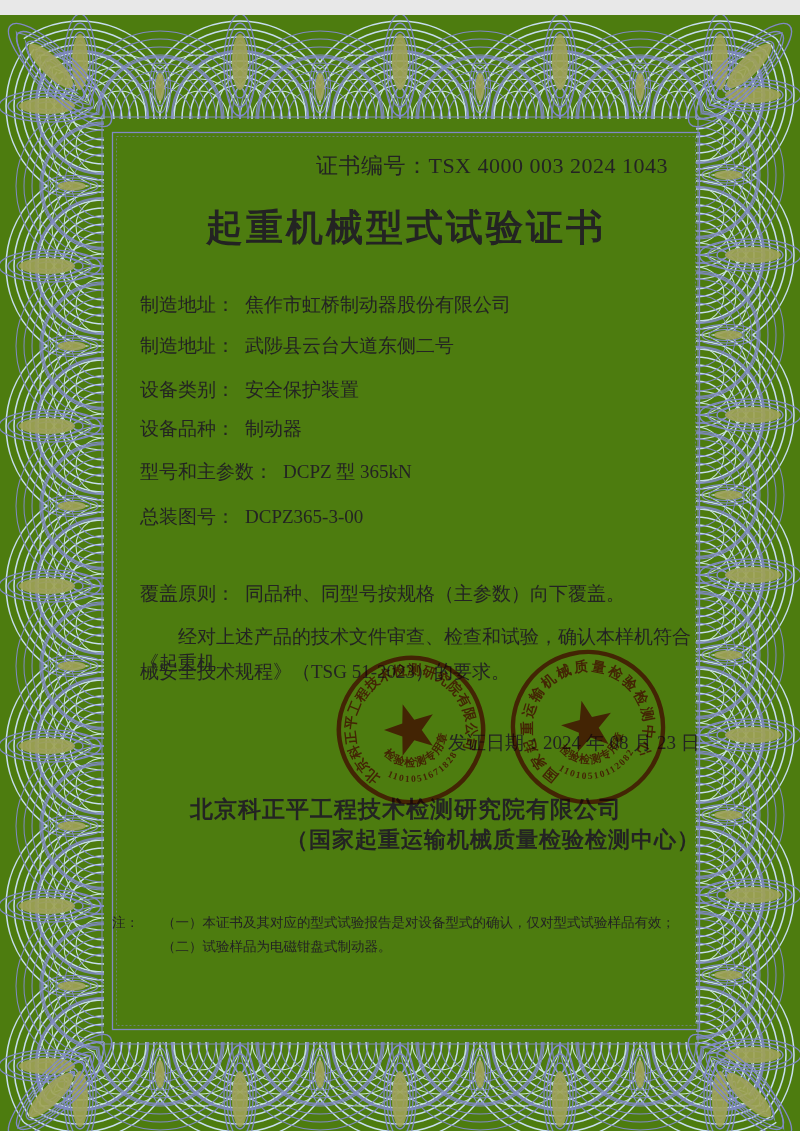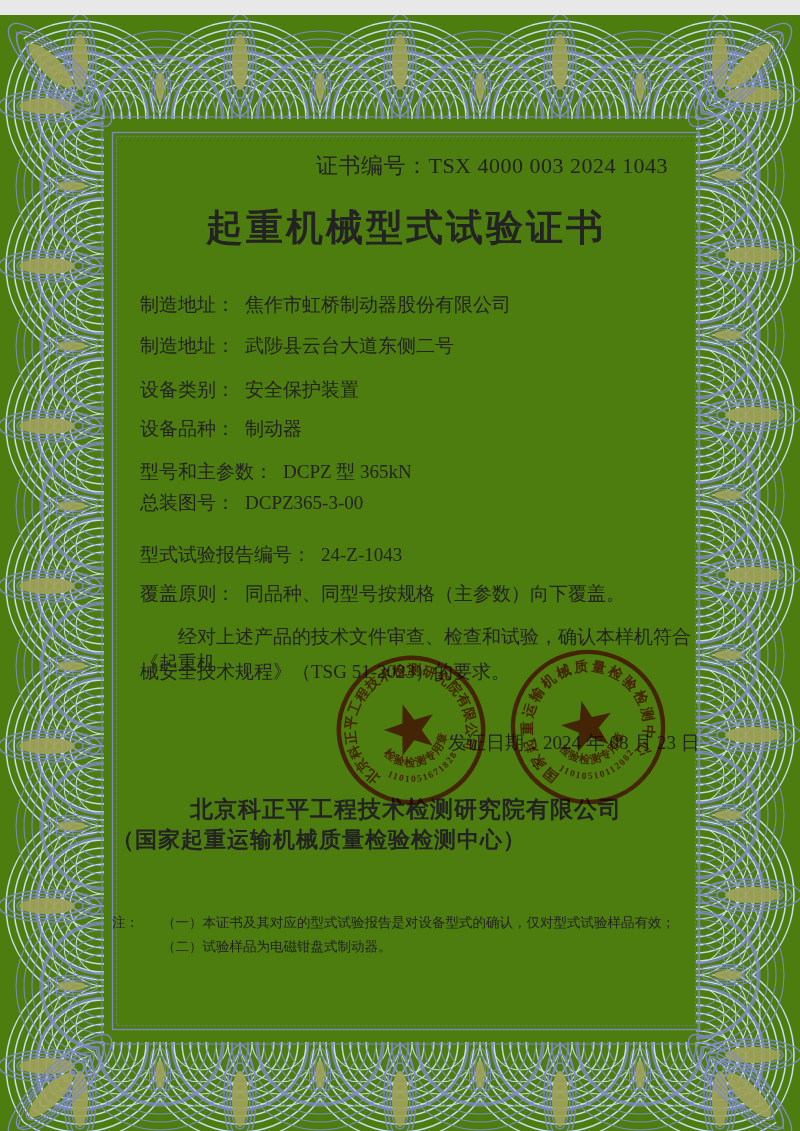--- a/index.html
+++ b/index.html
@@ -24,21 +24,21 @@
 
   .cert-no{top:136px; right:132px; font-size:22px; letter-spacing:.5px; white-space:nowrap;}
   .title{top:188px; left:112px; width:588px; text-align:center; font-size:37px;
          font-weight:bold; letter-spacing:3px; margin:0; white-space:nowrap;font-family:Liberation Serif, serif;}
   .field{left:140px; font-size:19px; white-space:nowrap;}
   .field .fval{margin-left:10px;}
   .stmt{left:140px; width:552px; font-size:19px; line-height:26px;}
   .indent{text-indent:38px;}
   .date-line{top:715px; left:448px; font-size:19px; white-space:nowrap;}
   .issuer1{top:779px; left:112px; width:588px; text-align:center; font-size:23px; font-weight:bold; letter-spacing:1px;}
-  .issuer2{top:810px; left:112px; width:588px; text-align:left; font-size:22px; font-weight:bold; letter-spacing:1px;}
+  .issuer2{top:810px; left:112px; width:588px; text-align:right; font-size:22px; font-weight:bold; letter-spacing:1px;}
   .note-label{top:899px; left:112px; font-size:13.5px;}
   .note1{top:899px; left:162px; font-size:13.5px; white-space:nowrap;}
   .note2{top:923px; left:162px; font-size:13.5px; white-space:nowrap;}
 
   
   svg.stamp{position:absolute; z-index:2; mix-blend-mode:multiply; opacity:.92;}
   .stamp-ring{fill:none; stroke:var(--stamp-red,#d93a2b); stroke-width:4.5;}
   .stamp-star{fill:var(--stamp-red,#d93a2b);}
   .st-ring,.st-inner,.st-num{fill:var(--stamp-red,#d93a2b);
       font-family:"Liberation Serif","DejaVu Serif",serif; font-weight:bold;}
@@ -179,25 +179,22 @@
     </div>
     <div class="abs field" style="top:318px">
       <span>制造地址：</span><span class="fval">武陟县云台大道东侧二号</span>
     </div>
     <div class="abs field" style="top:401px">
       <span>设备品种：</span><span class="fval">制动器</span>
     </div>
     <div class="abs field" style="top:444px">
       <span>型号和主参数：</span><span class="fval">DCPZ 型 365kN</span>
     </div>
-    <div class="abs field" style="top:475px">
+    <div class="abs field" style="top:489px">
       <span>总装图号：</span><span class="fval">DCPZ365-3-00</span>
-    </div>
-    <div class="abs field" style="top:527px">
-      <span>型式试验报告编号：</span><span class="fval">24-Z-1043</span>
     </div>
     <div class="abs stmt indent" style="top:609px">经对上述产品的技术文件审查、检查和试验，确认本样机符合《起重机</div>
 
     <div class="abs field" style="top:566px">
       <span>覆盖原则：</span><span class="fval">同品种、同型号按规格（主参数）向下覆盖。</span>
     </div>
     <div class="abs stmt" style="top:644px">械安全技术规程》（TSG 51-2023）的要求。</div>
 
     <div class="abs date-line">
       <span>发证日期：</span><span>2024 年 08 月 23 日</span>

